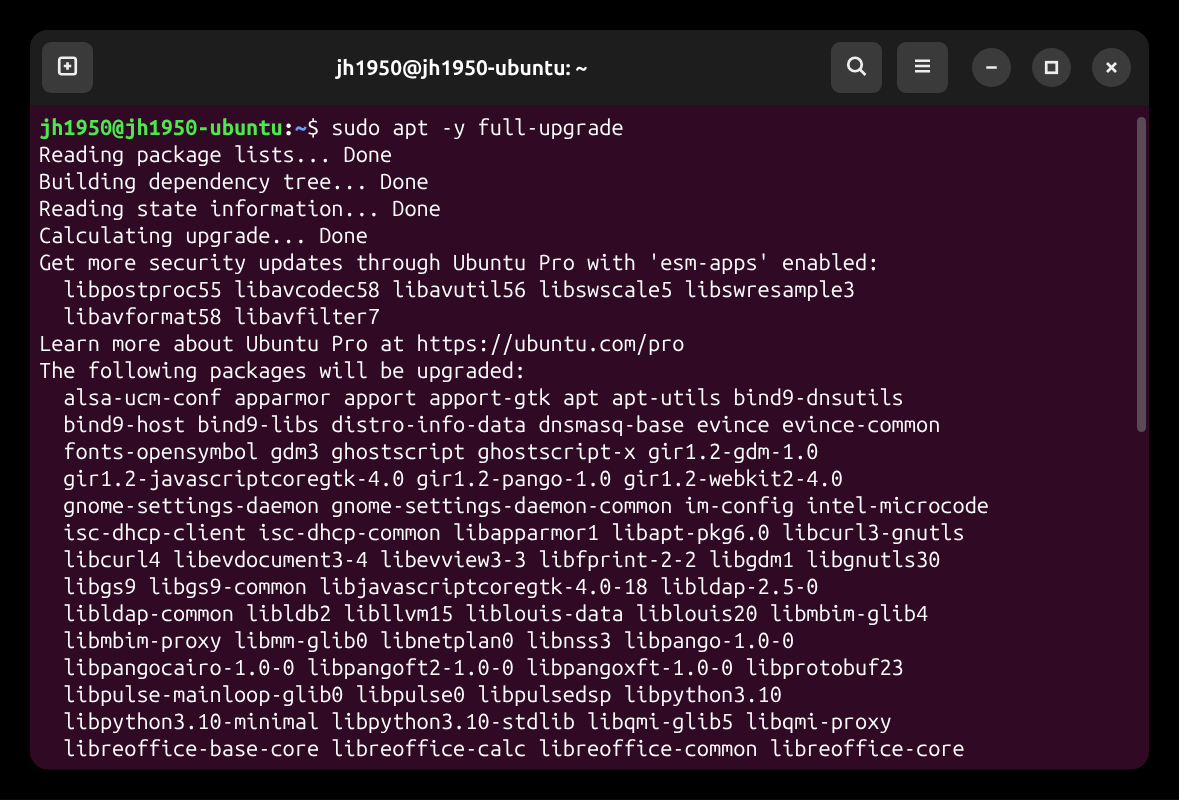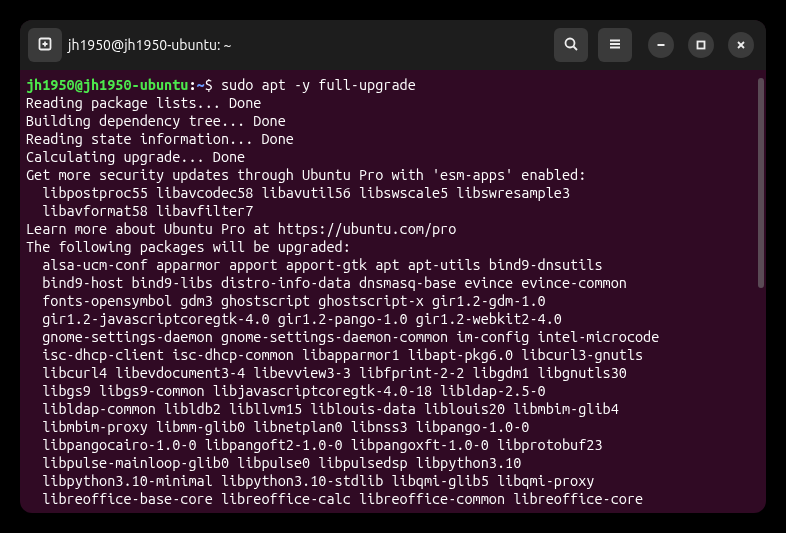--- a/index.html
+++ b/index.html
@@ -46,25 +46,25 @@
   .tb-btn.round {
     width: 26px;
     height: 26px;
     border-radius: 50%;
     background: #3b3b3b;
   }
   .tb-btn svg { width: 16px; height: 16px; fill: none; stroke: #eee; stroke-width: 1.8; }
   .tb-btn.round svg { width: 12px; height: 12px; }
   .title {
     flex: 1;
-    text-align: left;
+    text-align: center;
     color: #fefefe;
     font-family: Ubuntu, Cantarell, sans-serif;
     font-size: 14px;
-    font-weight: 400;
+    font-weight: 700;
   }
   .right-controls { display: flex; align-items: center; gap: 10px; }
   .right-controls .wc { display:flex; gap:14px; margin-left:6px; margin-right:4px;}
   .terminal {
     flex: 1;
     padding: 6px 0 3px 6px;
     color: #ffffff;
     line-height: 18px;
     letter-spacing: 0;
     position: relative;

